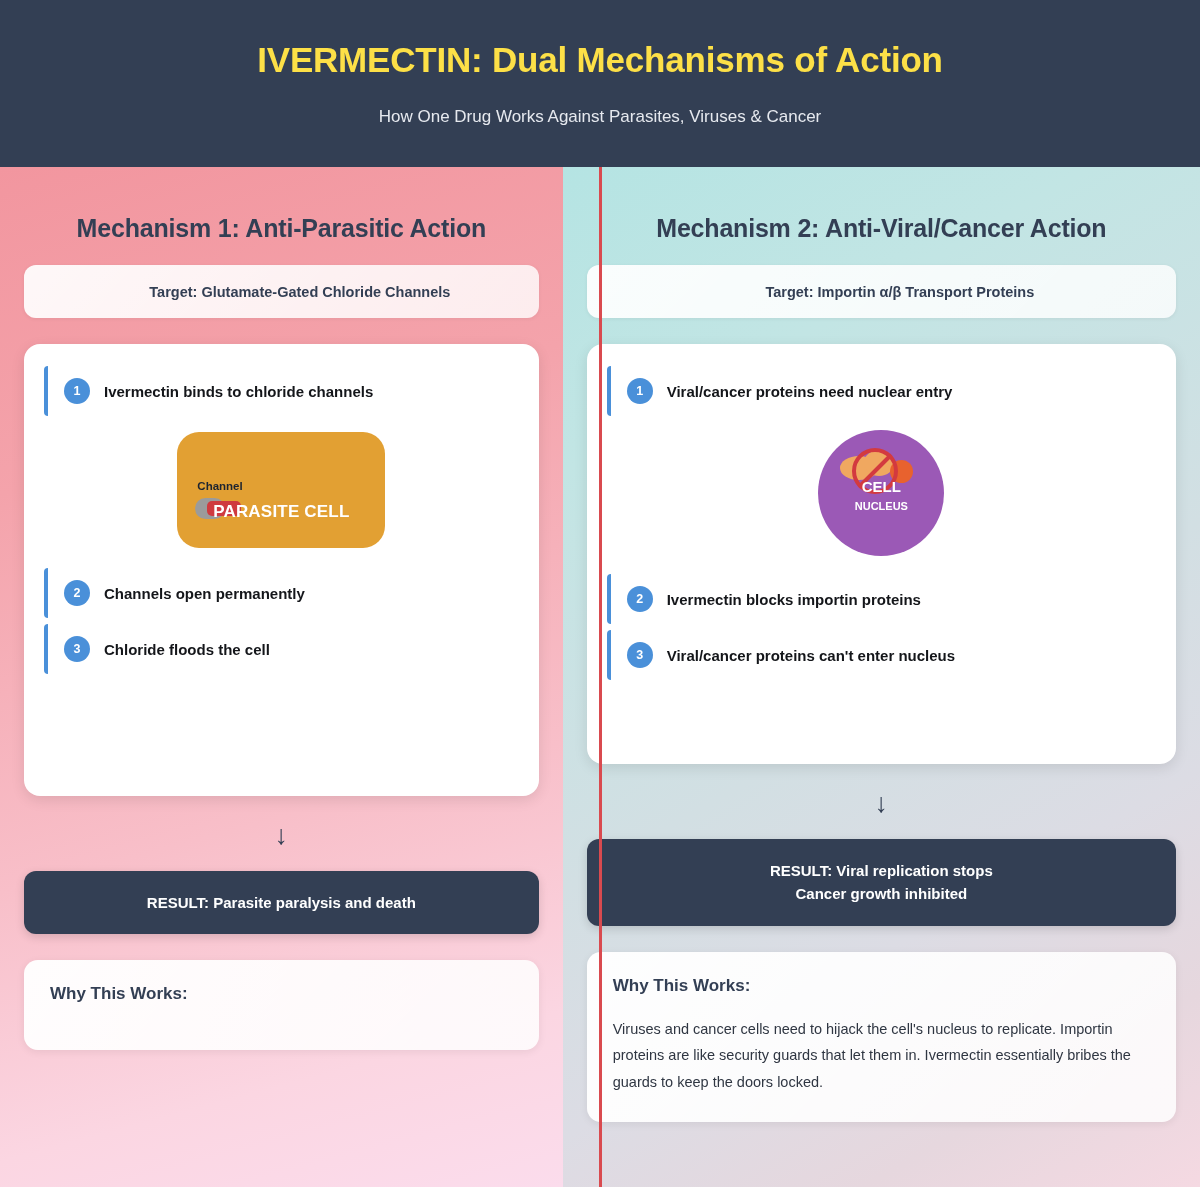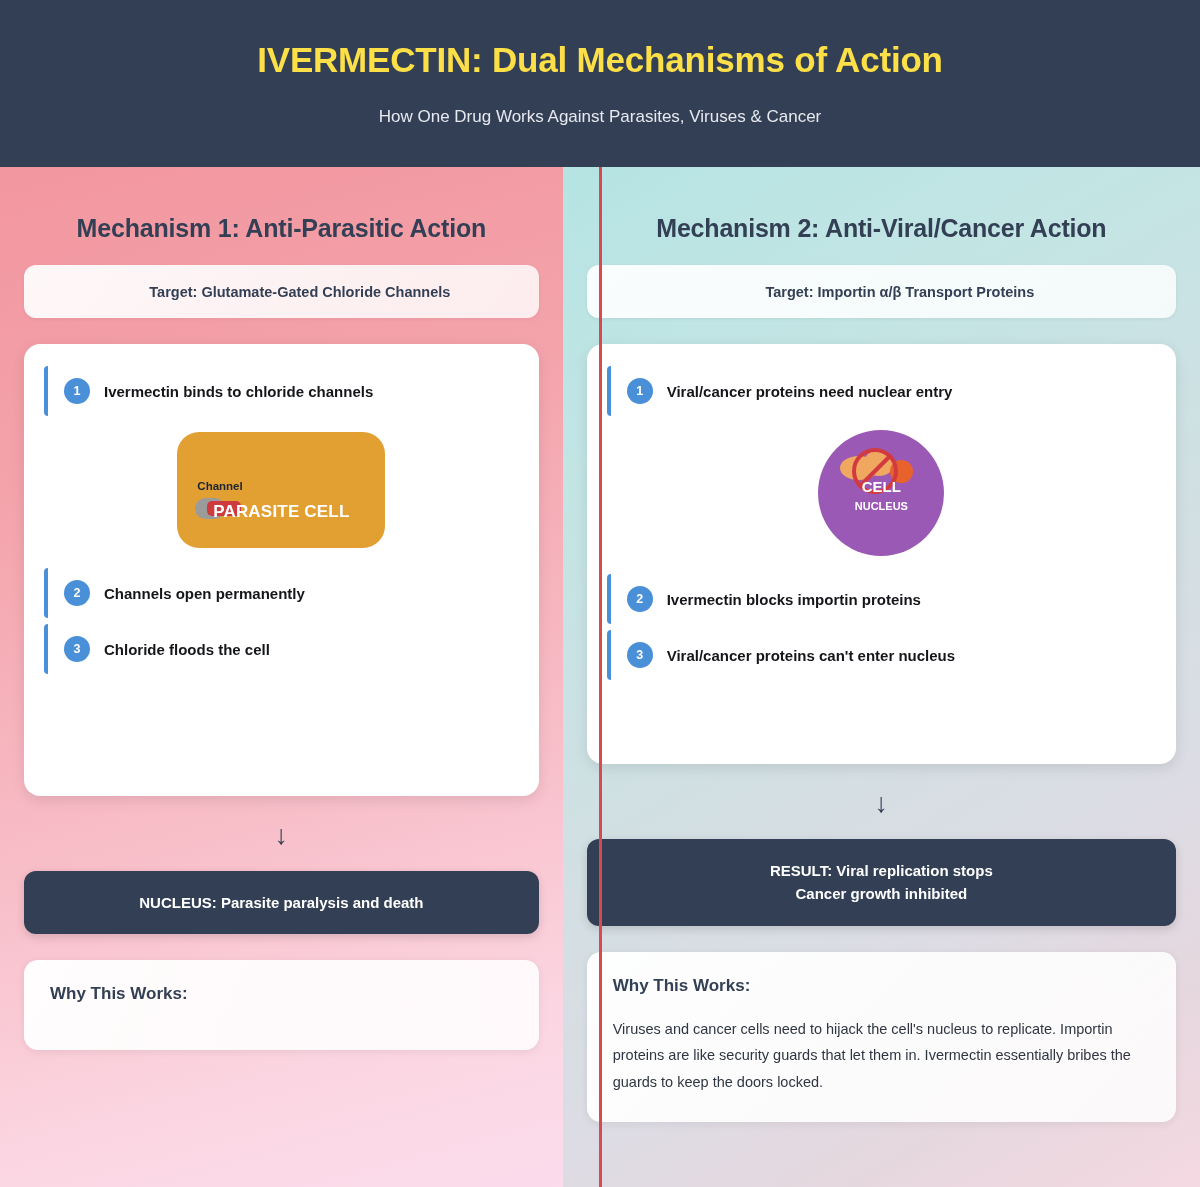--- a/index.html
+++ b/index.html
@@ -293,21 +293,21 @@
         <div class="step">
           <div class="step-num">3</div>
           <div class="step-text">Chloride floods the cell</div>
         </div>
 
       </div>
 
       <div class="arrow">↓</div>
 
       <div class="result-box">
-        <span>NUCLEUS: Parasite paralysis and death</span>
+        <span>RESULT: Parasite paralysis and death</span>
       </div>
 
       <div class="why-box">
         <div class="why-title">Why This Works:</div>
       </div>
 
     </div>
 
     <div class="divider"></div>
 

